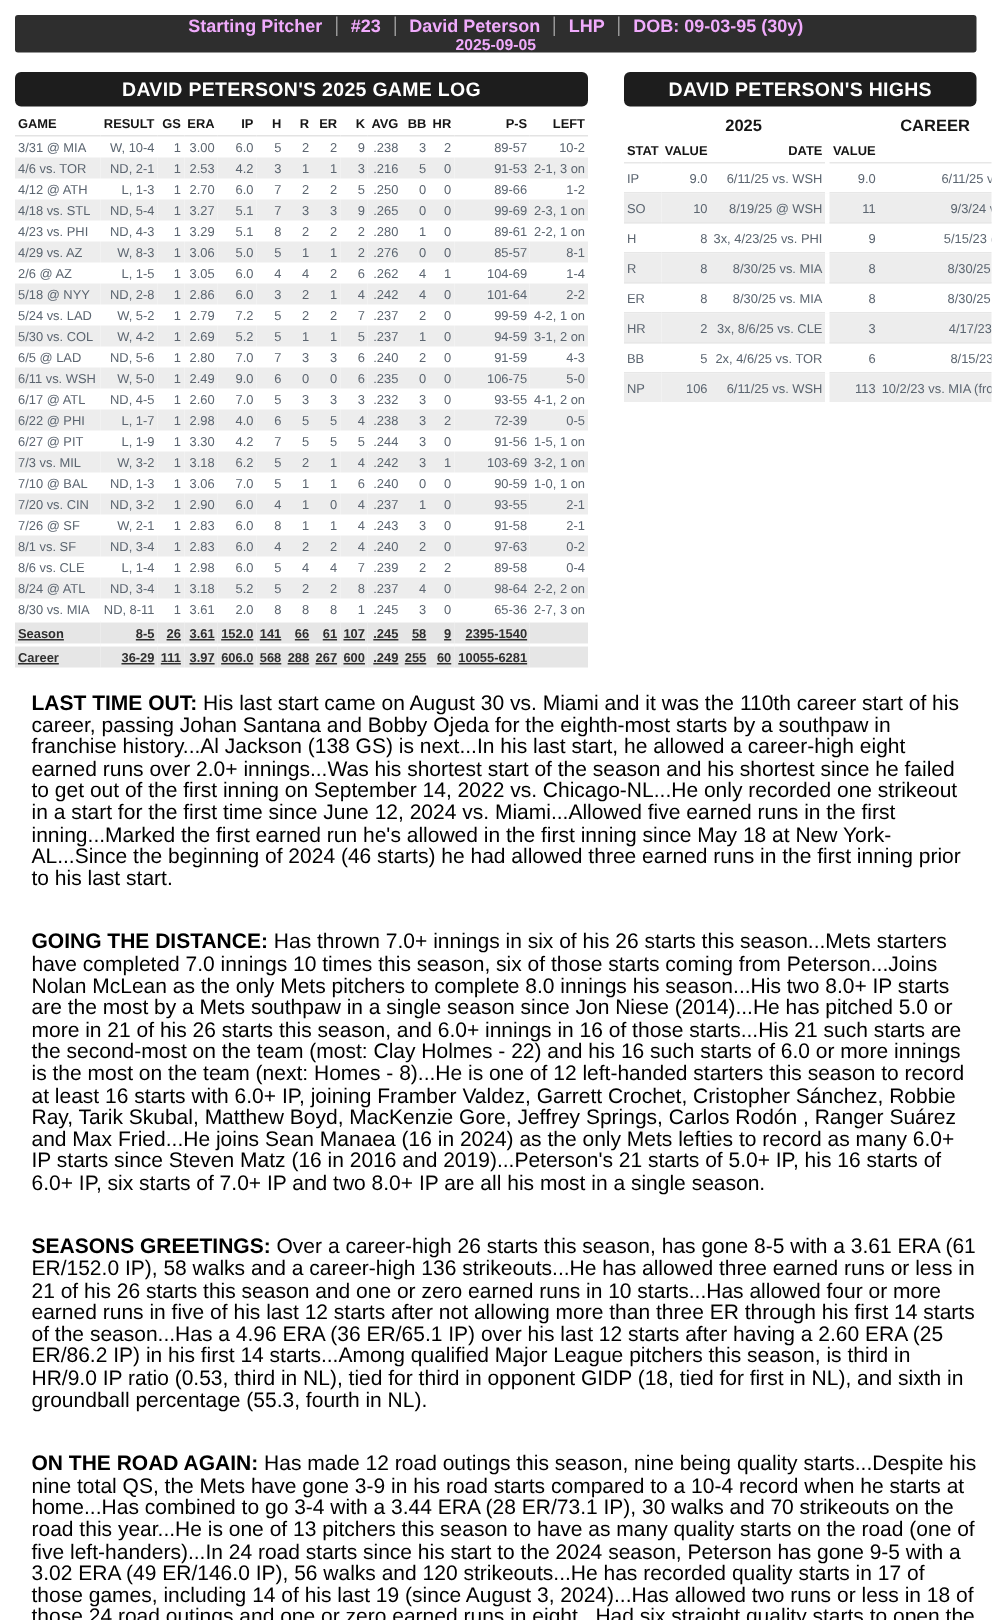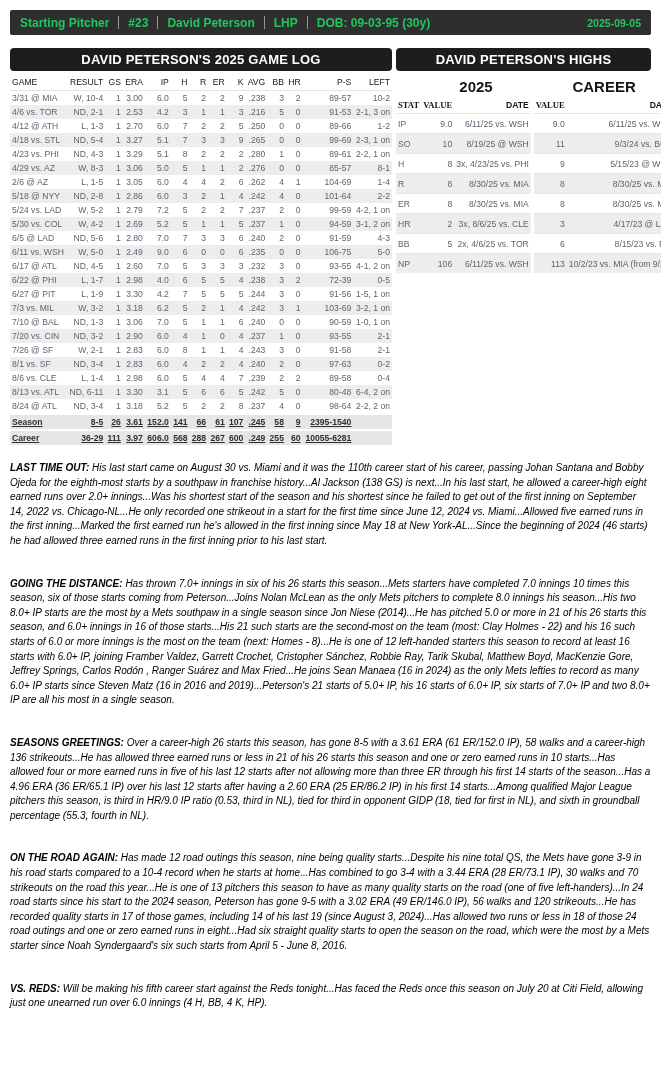--- a/index.html
+++ b/index.html
@@ -1,51 +1,51 @@
 <!DOCTYPE html>
 <html><head>
 <meta charset="utf-8">
 <style>
   html,body{margin:0;padding:0;background:#fff;}
   body{width:661px;height:1080px;overflow:hidden;font-family:"Liberation Sans","DejaVu Sans",sans-serif;color:#000;}
   .page{padding:10px;box-sizing:border-box;}
 
   
-  .topbar{background:#2e2e2e;color:#22c55e;border-radius:2px;height:25px;display:flex;align-items:center;justify-content:space-between;padding:0 10px;font-size:12px;font-weight:bold;}
+  .topbar{background:#2e2e2e;color:#f0abfc;border-radius:2px;height:25px;display:flex;align-items:center;justify-content:flex-start;padding:0 10px;font-size:12px;font-weight:bold;flex-direction:column;}
   .topbar-left{display:flex;align-items:center;}
   .seg-divider{width:1px;height:13px;background:rgba(255,255,255,.5);margin:0 9px;}
   .topbar-date{font-size:10.5px;font-weight:bold;}
 
   
-  .tables-row{display:flex;gap:4px;margin-top:13px;}
+  .tables-row{display:flex;gap:24px;margin-top:13px;}
   .panel-gamelog{width:382px;flex:none;}
   .panel-highs{flex:1;min-width:0;}
   .panel-title{background:#1d1d1d;color:#fff;font-weight:bold;font-size:13px;text-align:center;border-radius:4px;padding:4px 0;margin-bottom:4px;letter-spacing:.2px;}
 
   table{width:100%;border-collapse:collapse;table-layout:auto;}
   .gamelog th,.gamelog td,.highs th,.highs td{white-space:nowrap;padding:2px 2px;font-size:8.6px;}
-  .gamelog th{color:#151515;font-weight:normal;text-align:right;border-bottom:1px solid #e3e3e3;padding-bottom:3px;}
+  .gamelog th{color:#151515;font-weight:bold;text-align:right;border-bottom:1px solid #e3e3e3;padding-bottom:3px;}
   .gamelog th:first-child{text-align:left;}
   .gamelog td{color:#5b6570;text-align:right;}
   .gamelog td:first-child{text-align:left;}
   .gamelog tbody tr:nth-child(even){background:#ededed;}
   .gamelog tbody tr.sum{background:#e6e6e6;border-top:2px solid #fff;}
   .gamelog tbody tr.sum td{color:#2f2f2f;font-weight:bold;text-decoration:underline;}
 
   .highs th{color:#151515;font-weight:bold;text-align:right;padding-bottom:3px;}
-  .highs th.group{text-align:center;font-size:15px;padding-top:3px;}
-  .highs th.stat-h,.highs th.val-h{text-align:right;font-family:Liberation Serif, serif;}
+  .highs th.group{text-align:center;font-size:11px;padding-top:3px;}
+  .highs th.stat-h,.highs th.val-h{text-align:right;}
   .highs td{color:#5b6570;text-align:right;padding-top:4.5px;padding-bottom:4.5px;border-top:1px solid #e7e7e7;}
   .highs td:first-child{text-align:left;color:#5b6570;}
   .highs tbody tr:nth-child(even){background:#ededed;}
   .highs td.gap,.highs th.gap{border-left:3px solid #fff;}
 
   
   .sections{margin-top:16px;}
-  p.section{margin:0 0 28px 0;font-size:10px;line-height:14.6px;color:#000;font-style:italic;}
+  p.section{margin:0 0 28px 11px;font-size:14px;line-height:14.6px;color:#000;}
   p.section b{color:#000;}
 </style>
 </head>
 <body>
 
 <div class="page">
 
   <div class="topbar">
     <div class="topbar-left">
       <span>Starting Pitcher</span>
@@ -415,50 +415,50 @@
               <td>4</td>
               <td>4</td>
               <td>7</td>
               <td>.239</td>
               <td>2</td>
               <td>2</td>
               <td>89-58</td>
               <td>0-4</td>
             </tr>
             <tr>
-              <td>8/13 vs. ATL</td>
-              <td>ND, 6-11</td>
-              <td>1</td>
-              <td>3.30</td>
-              <td>3.1</td>
-              <td>5</td>
-              <td>6</td>
-              <td>6</td>
-              <td>5</td>
-              <td>.242</td>
-              <td>5</td>
-              <td>0</td>
-              <td>80-48</td>
-              <td>6-4, 2 on</td>
-            </tr>
-            <tr>
               <td>8/24 @ ATL</td>
               <td>ND, 3-4</td>
               <td>1</td>
               <td>3.18</td>
               <td>5.2</td>
               <td>5</td>
               <td>2</td>
               <td>2</td>
               <td>8</td>
               <td>.237</td>
               <td>4</td>
               <td>0</td>
               <td>98-64</td>
               <td>2-2, 2 on</td>
+            </tr>
+            <tr>
+              <td>8/30 vs. MIA</td>
+              <td>ND, 8-11</td>
+              <td>1</td>
+              <td>3.61</td>
+              <td>2.0</td>
+              <td>8</td>
+              <td>8</td>
+              <td>8</td>
+              <td>1</td>
+              <td>.245</td>
+              <td>3</td>
+              <td>0</td>
+              <td>65-36</td>
+              <td>2-7, 3 on</td>
             </tr>
             <tr class="sum">
               <td>Season</td>
               <td>8-5</td>
               <td>26</td>
               <td>3.61</td>
               <td>152.0</td>
               <td>141</td>
               <td>66</td>
               <td>61</td>

